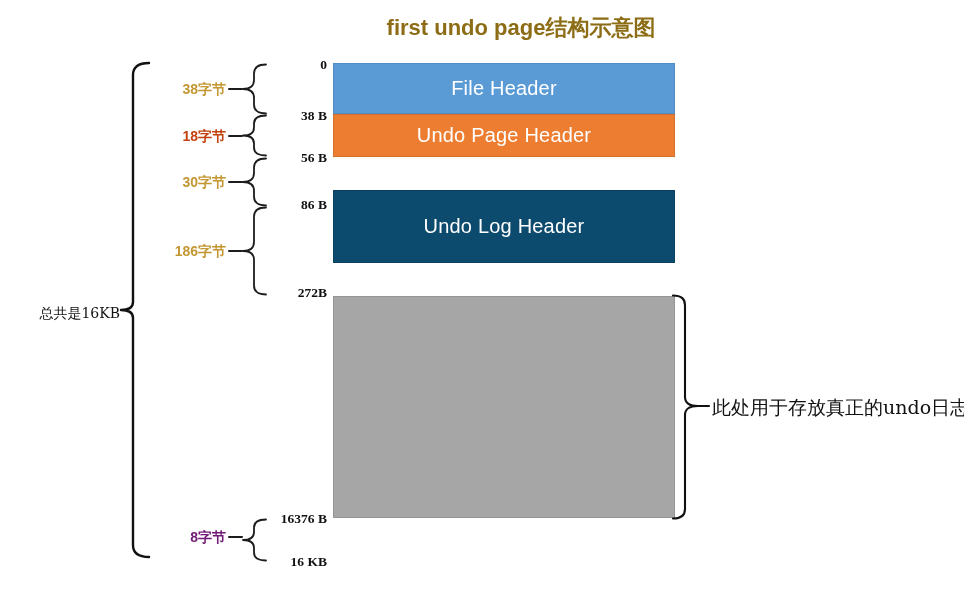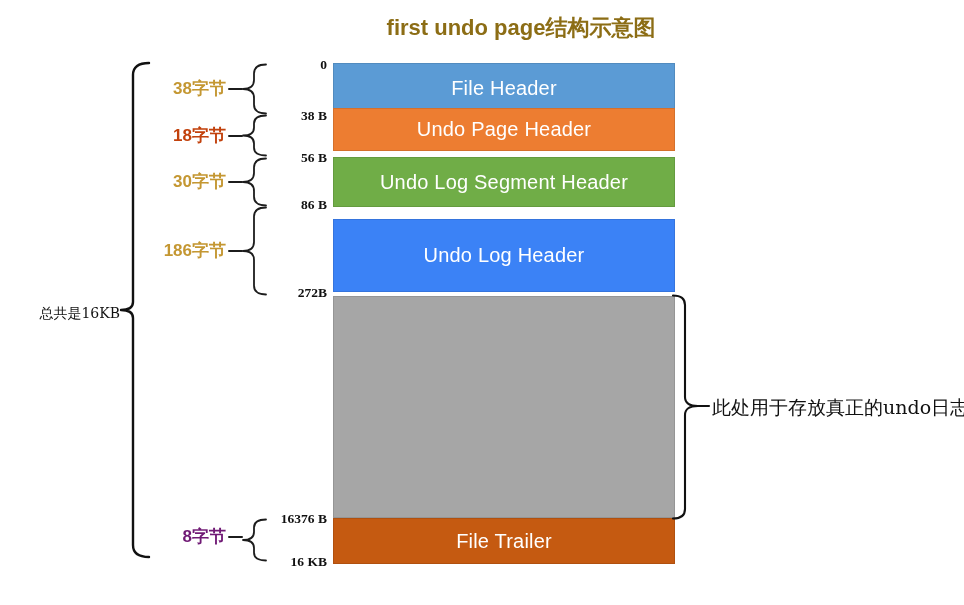--- a/index.html
+++ b/index.html
@@ -31,21 +31,21 @@
   
   .tick{
     left:268px;width:59px;text-align:right;
     font-family:"Liberation Serif", serif;
     font-size:13.5px;font-weight:bold;color:#111;
     line-height:18px;white-space:nowrap;
   }
   
   .sizelabel{
     left:126px;width:100px;text-align:right;
-    font-size:17px;font-weight:bold;
+    font-size:14px;font-weight:bold;
     line-height:22px;white-space:nowrap;
   }
   
   .dash{
     left:228px;width:15px;height:2px;background:#1c1c1c;border-radius:1px;
   }
   .brace-svg{left:242px;width:26px;}
   svg{display:block;overflow:visible;}
   .stroke{fill:none;stroke:#1c1c1c;stroke-width:1.8;stroke-linecap:round;stroke-linejoin:round;}
   .stroke-big{fill:none;stroke:#111111;stroke-width:2.4;stroke-linecap:round;stroke-linejoin:round;}
@@ -118,34 +118,28 @@
   <div class="abs tick" style="top:107px;">38 B</div>
   <div class="abs tick" style="top:149px;">56 B</div>
   <div class="abs tick" style="top:196px;">86 B</div>
   <div class="abs tick" style="top:284px;">272B</div>
   <div class="abs tick" style="top:510px;">16376 B</div>
   <div class="abs tick" style="top:553px;">16 KB</div>
 
   <div class="abs block" style="top: 63px; height: 51px; background-color: rgb(91, 155, 213);">
     <span class="block-label">File Header</span>
   </div>
-  <div class="abs block" style="top: 108px; height: 43px; background-color: rgb(237, 125, 49);">
+  <div class="abs block" style="top: 114px; height: 43px; background-color: rgb(237, 125, 49);">
     <span class="block-label">Undo Page Header</span>
   </div>
-  <div class="abs block" style="top: 157px; height: 50px; background-color: rgb(112, 173, 71);">
-    <span class="block-label">Undo Log Segment Header</span>
-  </div>
-  <div class="abs block" style="top: 219px; height: 73px; background-color: #3b82f6;">
+  <div class="abs block" style="top: 190px; height: 73px; background-color: #0c4a6e;">
     <span class="block-label">Undo Log Header</span>
   </div>
   <div class="abs block" style="top: 296px; height: 222px; background-color: rgb(166, 166, 166);">
     <span class="block-label"></span>
-  </div>
-  <div class="abs block" style="top: 518px; height: 46px; background-color: rgb(197, 90, 17);">
-    <span class="block-label">File Trailer</span>
   </div>
 
   <div class="abs" style="left:671px;top:294px;width:40px;height:226px;">
     <svg width="40" height="226" viewBox="0 0 40 226">
       <path class="stroke-big" style="stroke-width:2.1" d="M2,1.5 Q14,1.5 14,11 L14,103 Q14,112 27,112 Q14,112 14,121 L14,215 Q14,224.5 2,224.5"></path>
       <line class="stroke-big" style="stroke-width:2.1" x1="27" y1="112" x2="38" y2="112"></line>
     </svg>
   </div>
   <div class="abs kai storage-note">此处用于存放真正的undo日志</div>
 

